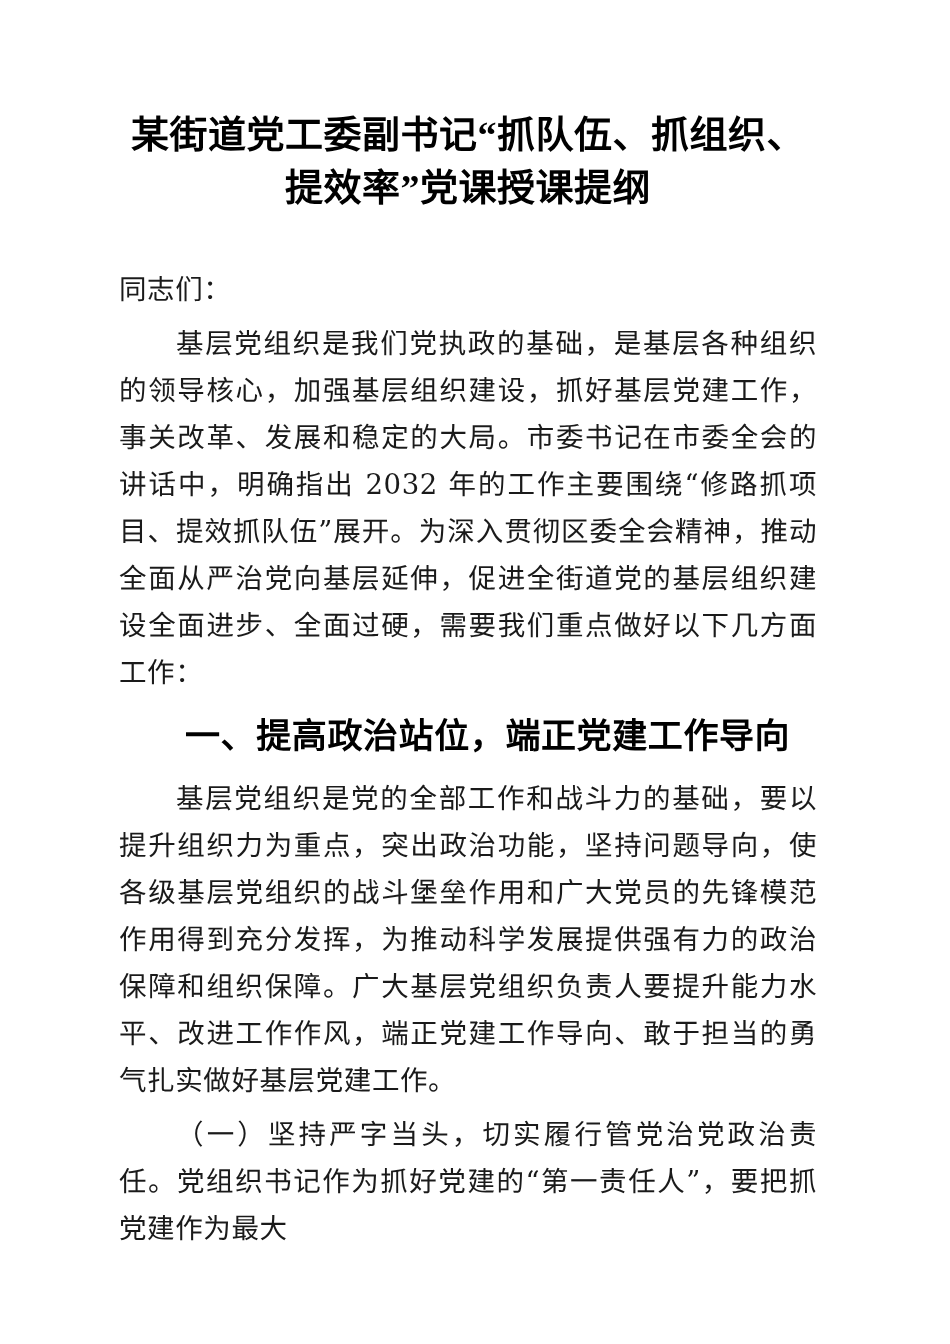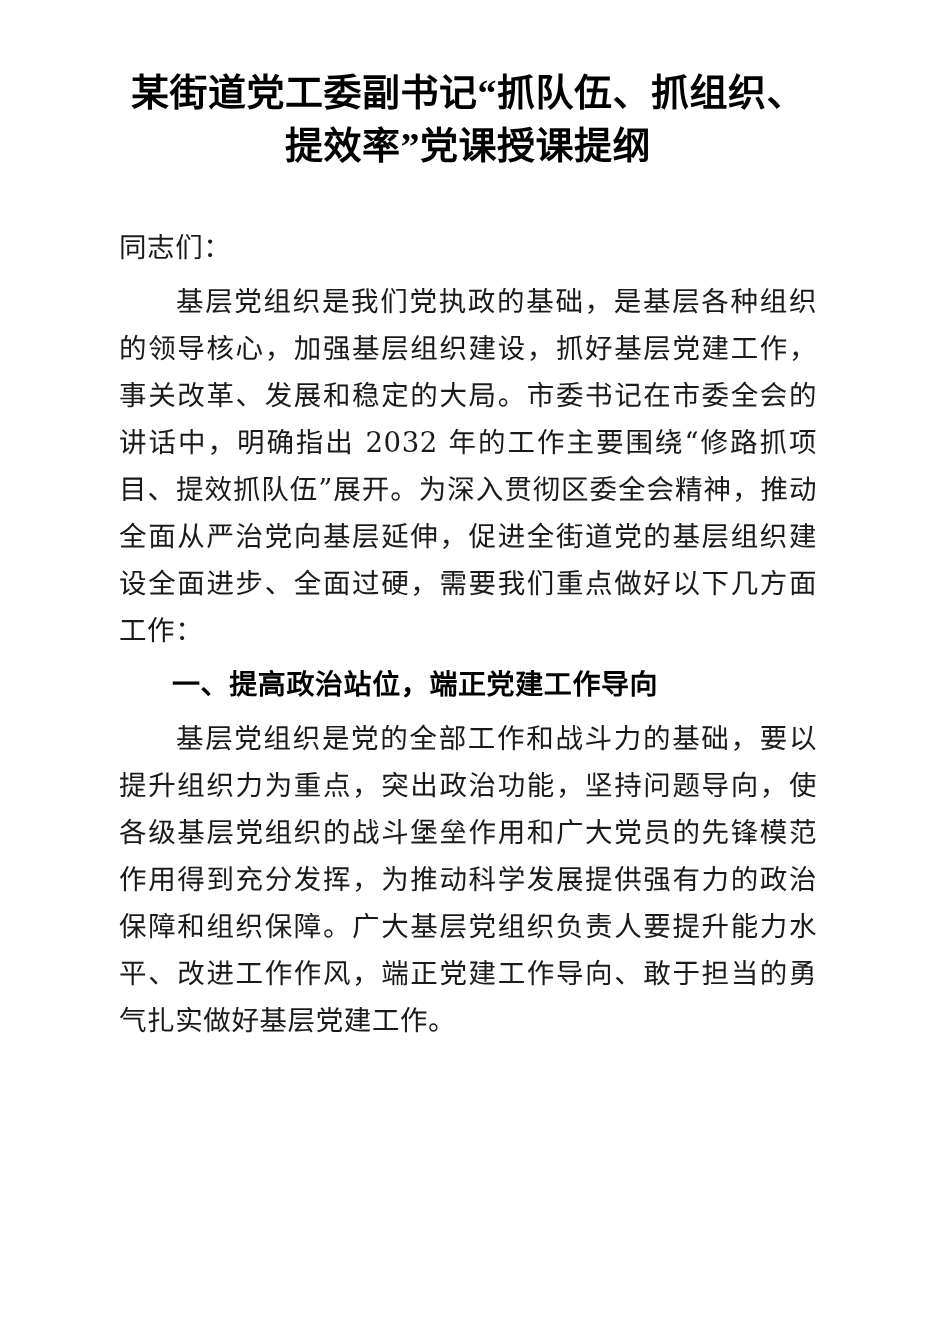--- a/index.html
+++ b/index.html
@@ -31,21 +31,21 @@
   .content {
     position: absolute;
     left: 112px;
     top: 0;
     width: 712px;
   }
 
   
   .doc-title {
     margin: 0;
-    padding-top: 67px;
+    padding-top: 109px;
     text-align: center;
     font-family: "Liberation Serif", "DejaVu Serif", serif;
     font-weight: bold;
     font-size: 38px;
     line-height: 53px;
     letter-spacing: 0.5px;
     color: #000000;
   }
 
   
@@ -69,24 +69,24 @@
   .para.salutation {
     text-indent: 0;
   }
 
   .para.indent {
     text-indent: 57px;
   }
 
   
   .section-heading {
-    margin: 3px;
+    margin: 16px;
     font-family: "Liberation Sans", "DejaVu Sans", sans-serif;
     font-weight: bold;
-    font-size: 28px;
+    font-size: 35px;
     line-height: 47px;
     text-indent: 57px;
     letter-spacing: 0.6px;
     color: #000000;
   }
 
   
   .clipped {
     overflow: hidden;
   }
@@ -103,15 +103,16 @@
 
     <p class="para salutation">同志们：</p>
 
 
     <p class="para indent">基层党组织是我们党执政的基础，是基层各种组织的领导核心，加强基层组织建设，抓好基层党建工作，事关改革、发展和稳定的大局。市委书记在市委全会的讲话中，明确指出 2032 年的工作主要围绕“修路抓项目、提效抓队伍”展开。为深入贯彻区委全会精神，推动全面从严治党向基层延伸，促进全街道党的基层组织建设全面进步、全面过硬，需要我们重点做好以下几方面工作：</p>
 
     <p class="section-heading">一、提高政治站位，端正党建工作导向</p>
 
     <p class="para indent">基层党组织是党的全部工作和战斗力的基础，要以提升组织力为重点，突出政治功能，坚持问题导向，使各级基层党组织的战斗堡垒作用和广大党员的先锋模范作用得到充分发挥，为推动科学发展提供强有力的政治保障和组织保障。广大基层党组织负责人要提升能力水平、改进工作作风，端正党建工作导向、敢于担当的勇气扎实做好基层党建工作。</p>
 
+    <p class="para indent clipped">（一）坚持严字当头，切实履行管党治党政治责任。党组织书记作为抓好党建的“第一责任人”，要把抓党建作为最大</p>
 
   </div>
 </div>
 
 </body></html>

